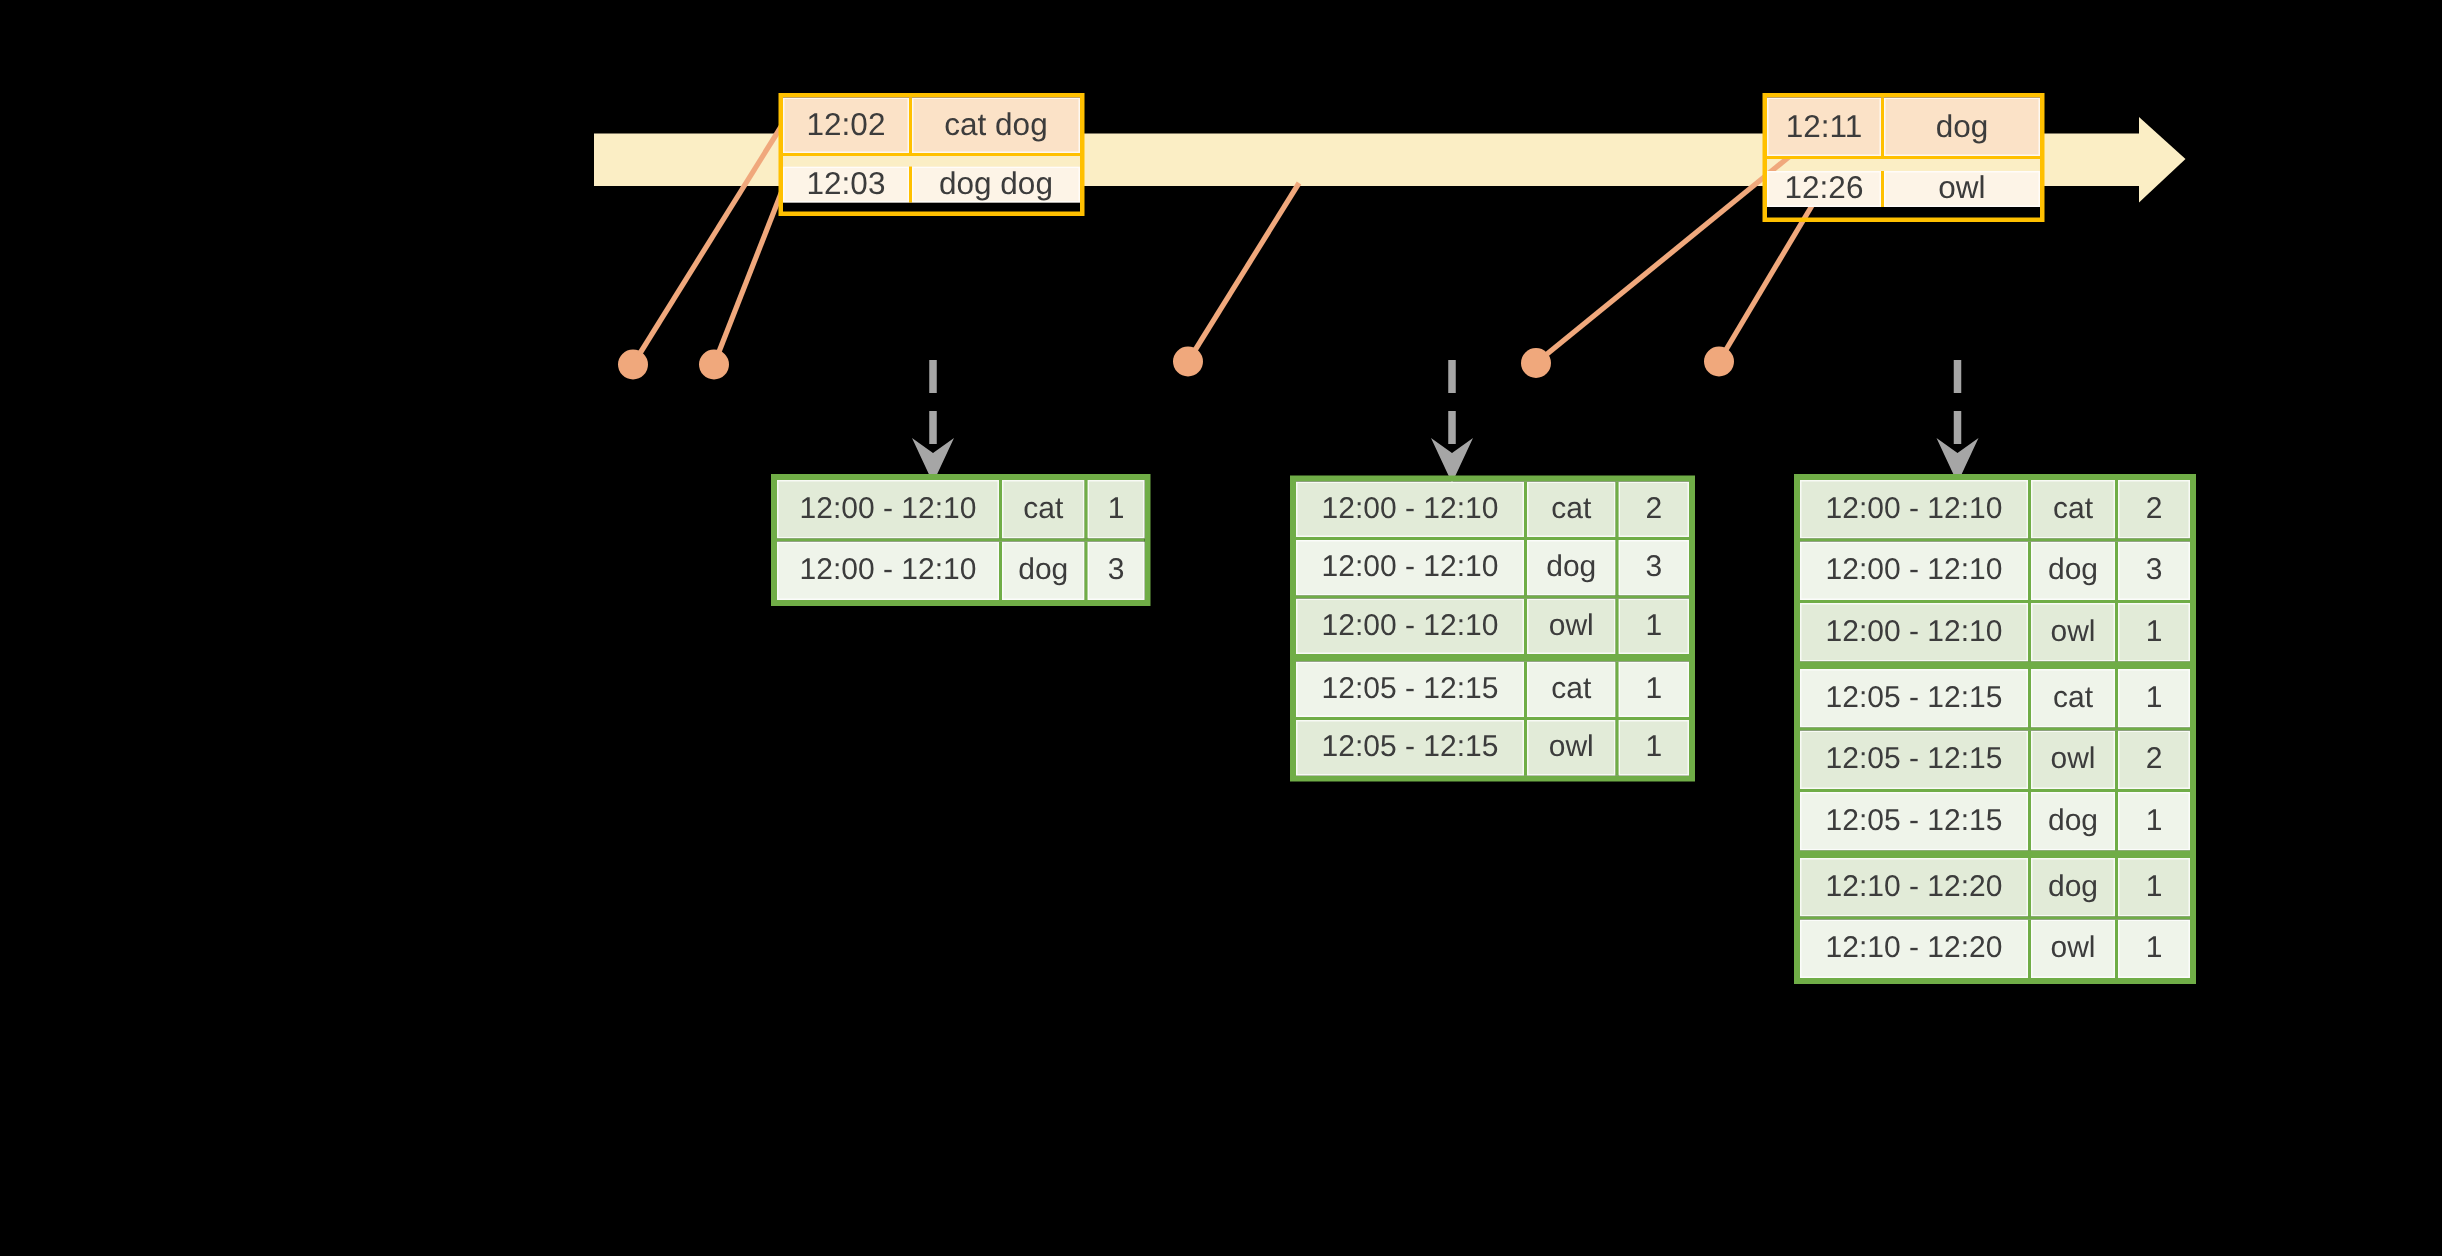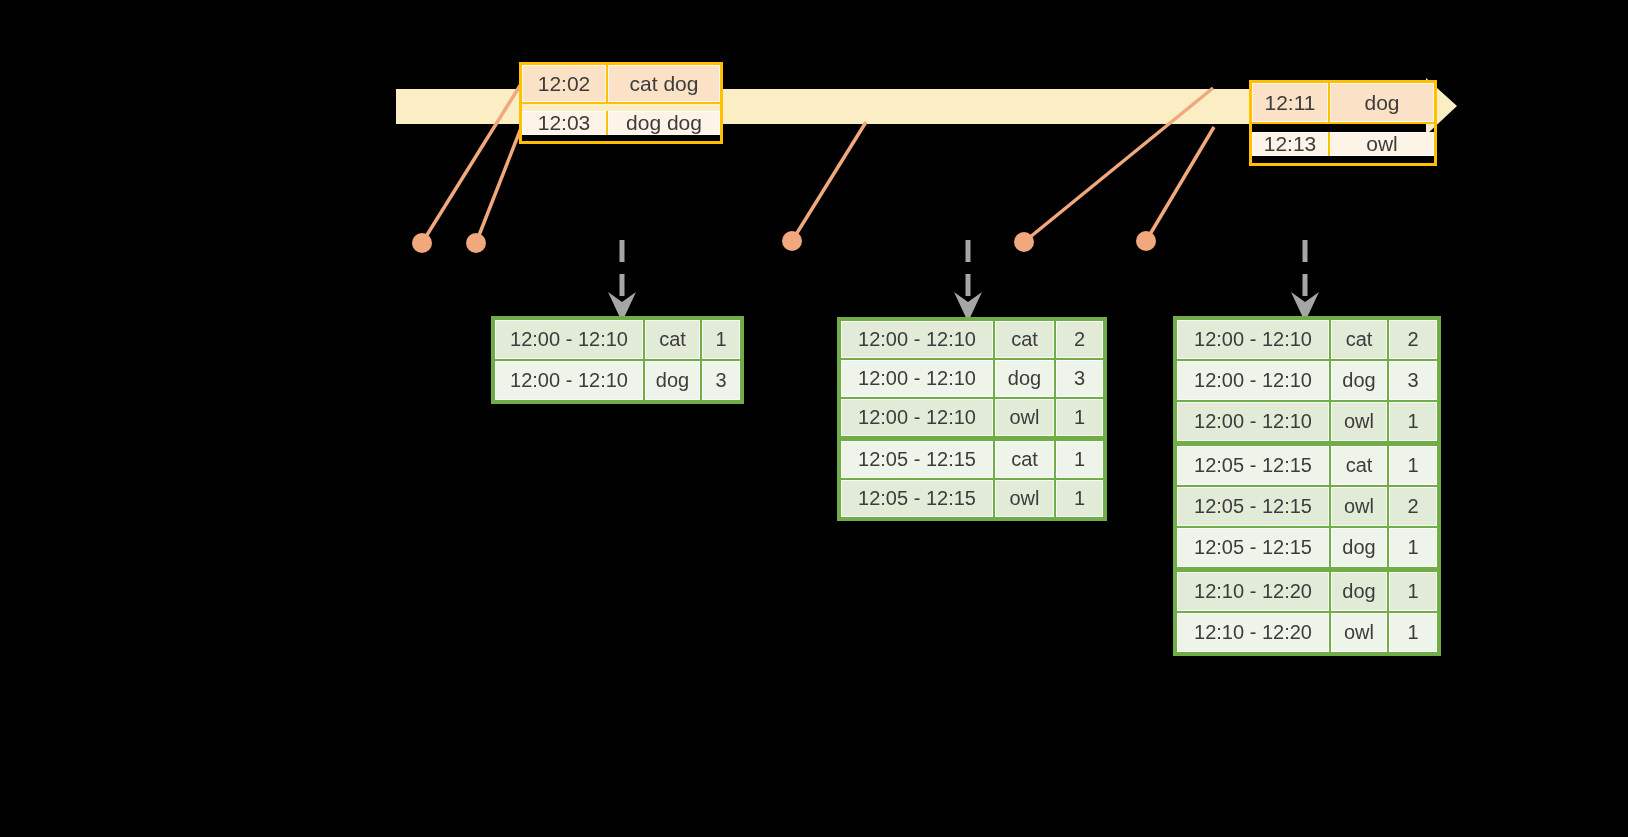--- a/index.html
+++ b/index.html
@@ -10,21 +10,21 @@
     --gray:#A6A6A6; --text:#3C3C3C;
   }
   html,body{margin:0;padding:0;background:var(--bg);}
   .page{position:relative;width:1628px;height:837px;background:var(--bg);
         font-family:"Liberation Sans",sans-serif;color:var(--text);overflow:hidden;}
   .band{position:absolute;left:396px;top:89px;width:1030px;height:35px;
         background:var(--band);z-index:1;}
   svg.connectors{position:absolute;left:0;top:0;z-index:2;}
   .dtable{position:absolute;z-index:3;display:flex;flex-direction:column;}
   .event-table{border:3px solid var(--gold);}
-  .result-table{border:4px solid var(--green);}
+  .result-table{border:4px solid var(--green);margin-left:23px;}
   .trow{display:flex;}
   .event-table .trow + .trow{border-top:2px solid var(--gold);align-items:center;}
   .result-table .trow + .trow{border-top:2px solid var(--green);}
   .result-table .trow.group-start{border-top:5px solid var(--green);}
   .tcell{display:flex;align-items:center;justify-content:center;
          box-shadow:inset 0 0 0 1px rgba(255,255,255,.75);}
   .event-table .tcell + .tcell{border-left:2px solid var(--gold);}
   .result-table .tcell + .tcell{border-left:2px solid var(--green);}
   .event-table .trow{height:37px;font-size:21px;}
   .event-table .trow:nth-child(odd) .tcell{background:var(--ev-dark);}
@@ -85,27 +85,27 @@
         <div class="tcell c-time">12:02</div>
         <div class="tcell c-words">cat dog</div>
       </div>
       <div class="trow">
         <div class="tcell c-time">12:03</div>
         <div class="tcell c-words">dog dog</div>
       </div>
     </div>
 
 
-  <div class="dtable event-table t3" style="left:1249px;top:62px;margin-top:18px;">
+  <div class="dtable event-table t3" style="left:1175px;top:62px;">
       <div class="trow">
         <div class="tcell c-time">12:11</div>
         <div class="tcell c-words">dog</div>
       </div>
       <div class="trow">
-        <div class="tcell c-time">12:13</div>
+        <div class="tcell c-time">12:26</div>
         <div class="tcell c-words">owl</div>
       </div>
     </div>
 
   <div class="dtable result-table r1" style="left:491px;top:316px;">
       <div class="trow">
         <div class="tcell c-window">12:00 - 12:10</div>
         <div class="tcell c-word">cat</div>
         <div class="tcell c-count">1</div>
       </div>

